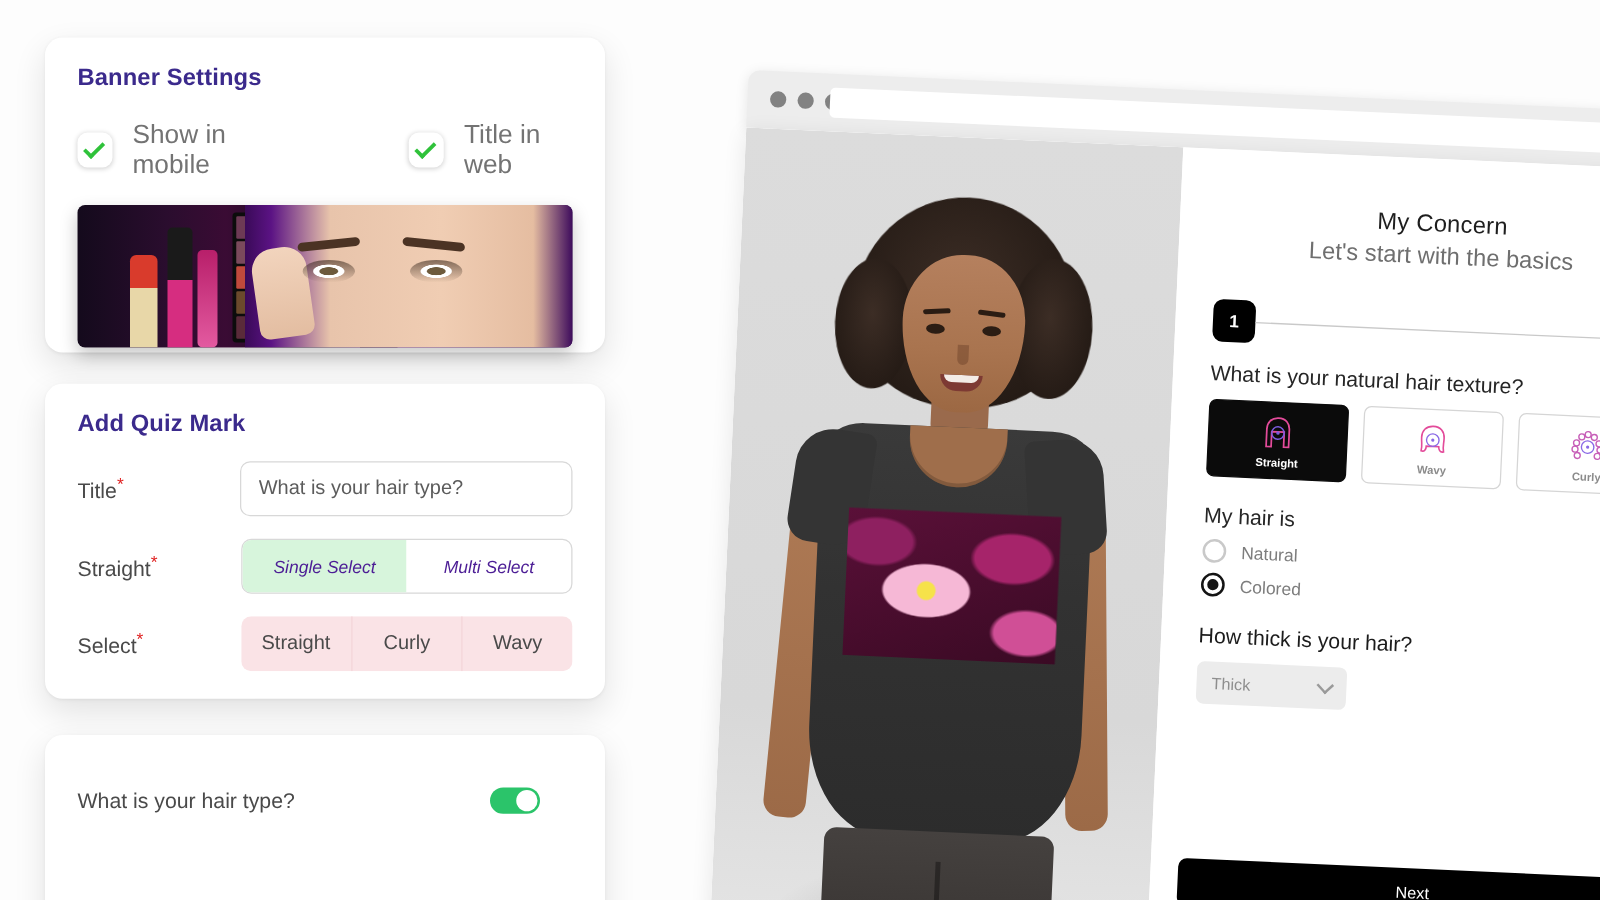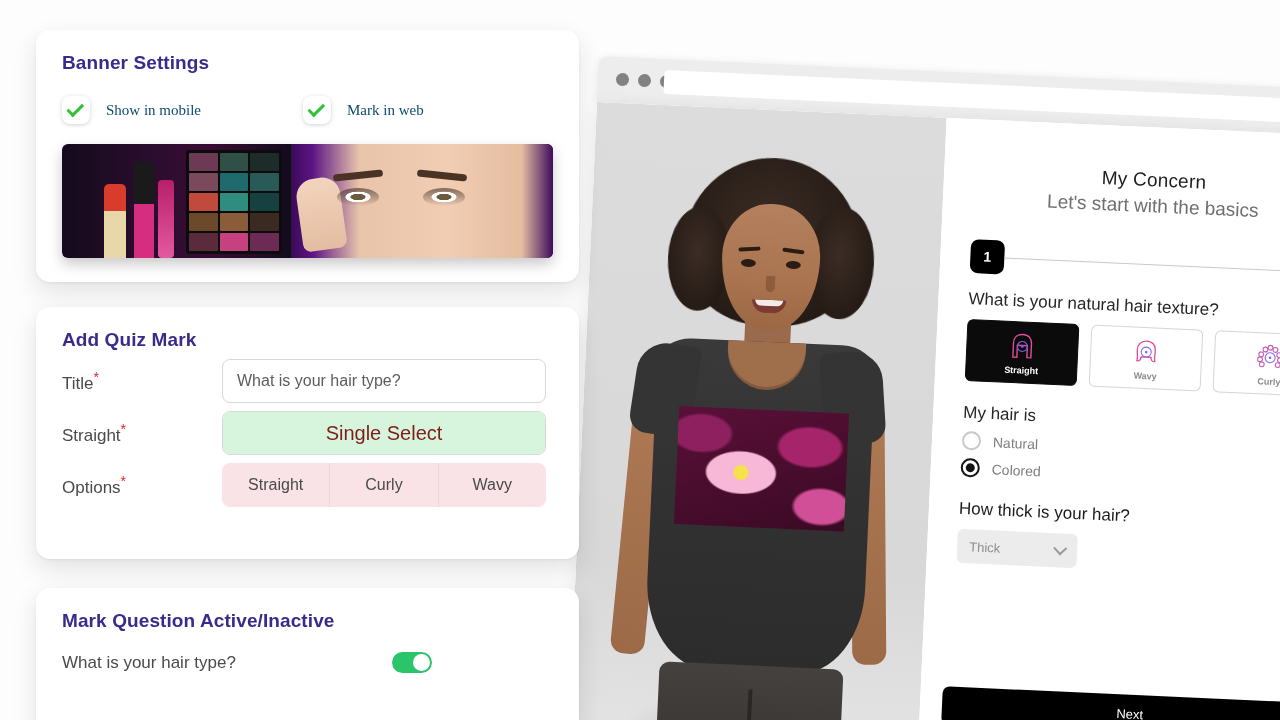--- a/index.html
+++ b/index.html
@@ -149,41 +149,41 @@
   .chev { width: 10px; height: 10px; border-right: 2px solid #9a9a9a; border-bottom: 2px solid #9a9a9a;
     transform: rotate(45deg); margin-bottom: 4px; }
   .next-btn {
     position: absolute; left: 22px; right: 22px; bottom: 34px; height: 38px;
     background: #000000; border-radius: 7px; color: #ffffff;
     display: flex; align-items: center; justify-content: center; font-size: 13px;
   }
 
   
   .card {
-    position: absolute; left: 36px; width: 543px;
+    position: absolute; left: 36px; width: 448px;
     background: #ffffff; border-radius: 14px;
     box-shadow: 0 10px 26px rgba(0,0,0,0.11), 0 1px 3px rgba(0,0,0,0.06);
     padding: 22px 26px 26px 26px;
   }
   #card-banner { top: 30px; height: 252px; }
   #card-quiz   { top: 307px; height: 252px; }
   #card-mark   { top: 588px; height: 180px; }
   .card-title { font-size: 19px; font-weight: 700; color: #3b2a8c; letter-spacing: .1px; }
 
   .check-row { display: flex; align-items: center; margin-top: 22px; }
   .check-item { display: flex; align-items: center; }
   .check-item + .check-item { margin-left: 102px; }
   .checkbox {
     width: 28px; height: 28px; border-radius: 8px; background: #ffffff;
     box-shadow: 0 1px 4px rgba(0,0,0,0.18);
     display: flex; align-items: center; justify-content: center; flex: 0 0 28px;
   }
   .tick { width: 16px; height: 9px; border-left: 3.4px solid #2fc23a; border-bottom: 3.4px solid #2fc23a;
     transform: rotate(-45deg) translate(1px,-2px); }
-  .check-label { font-size: 15px; color: #0c4a6e; margin-left: 16px; font-family: Liberation Serif, serif; }
+  .check-label { font-size: 21px; color: #737373; margin-left: 16px; }
 
   .banner-img {
     margin-top: 20px; width: 100%; height: 114px; border-radius: 6px;
     box-shadow: 0 6px 14px rgba(0,0,0,0.22);
     overflow: hidden; position: relative;
     background: linear-gradient(90deg,#140a1c 0%, #2a0d2e 18%, #3a0b34 30%, #140b1f 46%, #4b1070 62%, #3a0a58 78%, #2a0742 100%);
   }
   .bi-lip { position:absolute; left:42px; bottom:0; width:22px; height:74px; border-radius:5px 5px 0 0;
     background: linear-gradient(180deg,#d93b2c 0 36%, #e8d7a8 36% 100%); }
   .bi-tube { position:absolute; left:72px; bottom:0; width:20px; height:96px; border-radius:4px 4px 0 0;
@@ -201,30 +201,30 @@
     background: linear-gradient(90deg,#3a0a58 0%, #5b1384 8%, #e8c4ab 26%, #f0cdb3 60%, #e5bda1 88%, #3d0b5c 100%); }
   .bi-eye { position:absolute; top:44px; width:42px; height:18px; border-radius:50%;
     background: radial-gradient(ellipse at 50% 50%, #6d5a3c 0 7px, #ffffff 8px 12px, rgba(0,0,0,0) 13px),
                 linear-gradient(180deg, rgba(40,25,15,0.55), rgba(0,0,0,0)); }
   .bi-eye.l { left:46px; } .bi-eye.r { left:132px; }
   .bi-brow { position:absolute; top:28px; width:50px; height:7px; border-radius:4px; background:#4b3324; }
   .bi-brow.l { left:42px; transform:rotate(-6deg);} .bi-brow.r { left:126px; transform:rotate(6deg);}
   .bi-hand { position:absolute; left:8px; top:34px; width:44px; height:72px; border-radius:18px 18px 8px 8px;
     background: linear-gradient(180deg,#f2d4bd,#e3bda1); transform: rotate(-8deg); }
 
-  .form-row { display: flex; align-items: center; margin-top: 8px; }
+  .form-row { display: flex; align-items: center; margin-top: 18px; }
   .form-label { width: 160px; font-size: 17px; color: #4a4a4a; }
   .req { color: #e02424; font-size: 14px; }
   .text-input {
     width: 324px; height: 44px; border: 1px solid #d8d8d8; border-radius: 8px;
     background: #ffffff; font-size: 16px; color: #5c5c5c;
     padding: 0 0 0 14px; font-family: "Liberation Sans", sans-serif;
   }
   .seg-group { display: flex; width: 324px; height: 44px; border: 1px solid #d8d8d8; border-radius: 8px; overflow: hidden; background:#fff; }
-  .seg { flex: 1 1 0; display: flex; align-items: center; justify-content: center; font-size: 20px; color: #7f1d1d; }
+  .seg { flex: 1 1 0; display: flex; align-items: center; justify-content: center; font-size: 14px; color: #4c1d95; font-style: italic; }
   .seg.sel-green { background: #d7f5dc; }
   .opt-group { display: flex; width: 324px; height: 44px; border-radius: 8px; overflow: hidden; }
   .opt { flex: 1 1 0; display:flex; align-items:center; justify-content:center; font-size: 16px; color:#4a4a4a; background:#fae3e6; }
   .opt + .opt { border-left: 1px solid #f3d3d7; }
 
   .mark-row { display: flex; align-items: center; justify-content: flex-start; margin-top: 20px; }
   .mark-label { font-size: 17px; color: #4a4a4a; width: 330px; }
   .switch { width: 40px; height: 21px; border-radius: 11px; background: #2bc46a; position: relative; flex:0 0 40px; }
   .switch .knob { position:absolute; right:2px; top:2px; width:17px; height:17px; border-radius:50%; background:#fff; }
 </style>
@@ -345,21 +345,21 @@
       <div class="check-item">
         <span class="checkbox">
             <span class="tick"></span>
           </span>
         <span class="check-label">Show in mobile</span>
       </div>
       <div class="check-item">
         <span class="checkbox">
             <span class="tick"></span>
           </span>
-        <span class="check-label">Mark in web</span>
+        <span class="check-label">Title in web</span>
       </div>
     </div>
 
     <div class="banner-img">
       <span class="bi-lip"></span>
       <span class="bi-tube"></span>
       <span class="bi-gloss"></span>
       <span class="bi-palette">
         <i style="background:#6d3a55"></i>
           <i style="background:#2f4f47"></i>
@@ -396,35 +396,35 @@
 
     <div class="form-row">
       <div class="form-label"><span>Title</span><sup class="req">*</sup></div>
       <input class="text-input" type="text" value="What is your hair type?" style="">
     </div>
 
     <div class="form-row">
       <div class="form-label"><span>Straight</span><sup class="req">*</sup></div>
       <div class="seg-group">
         <div class="seg sel-green">Single Select</div>
+        <div class="seg">Multi Select</div>
       </div>
     </div>
 
     <div class="form-row">
-      <div class="form-label"><span>Options</span><sup class="req">*</sup></div>
+      <div class="form-label"><span>Select</span><sup class="req">*</sup></div>
       <div class="opt-group">
         <div class="opt">Straight</div>
         <div class="opt">Curly</div>
         <div class="opt">Wavy</div>
       </div>
     </div>
   </div>
 
   <div class="card" id="card-mark">
-    <div class="card-title">Mark Question Active/Inactive</div>
 
     <div class="mark-row">
       <span class="mark-label">What is your hair type?</span>
       <span class="switch">
           <span class="knob"></span>
         </span>
     </div>
   </div>
 
 </div>

